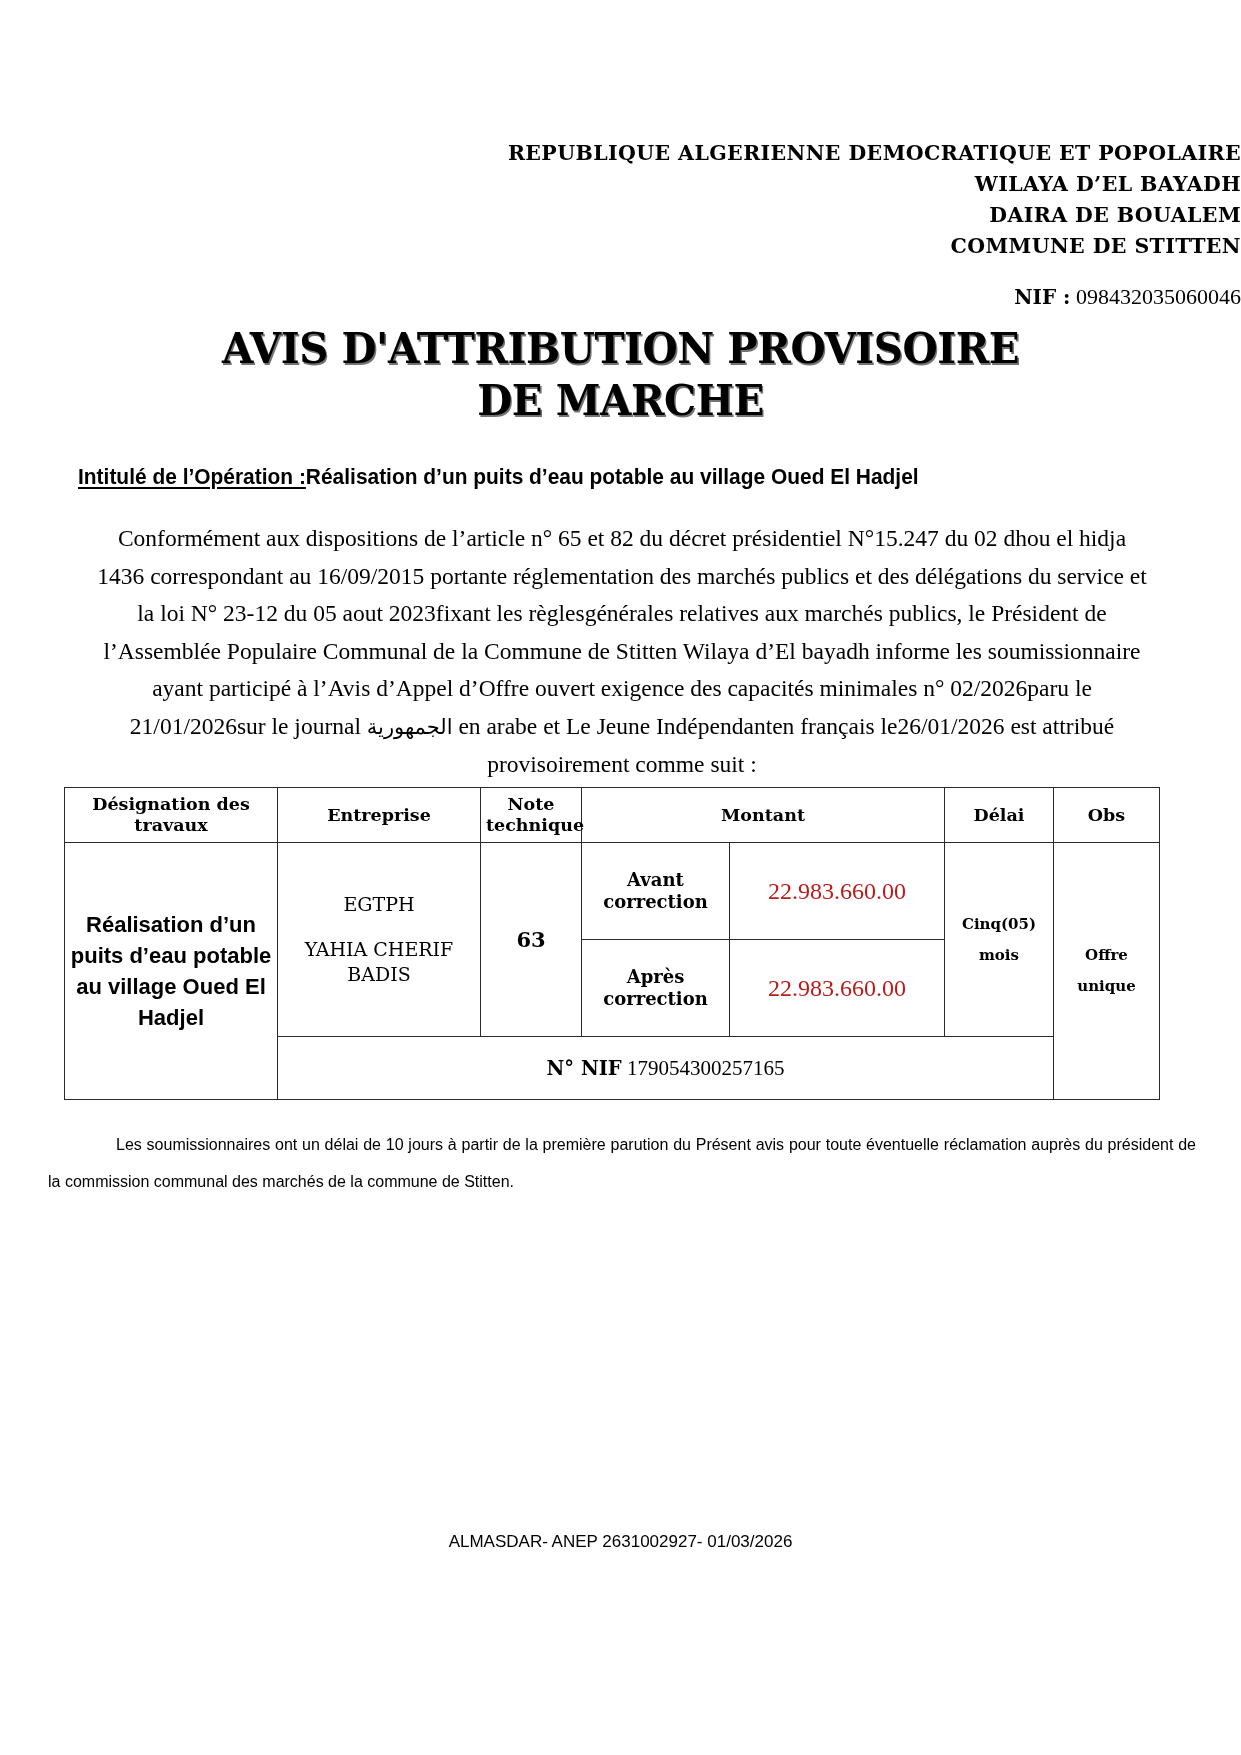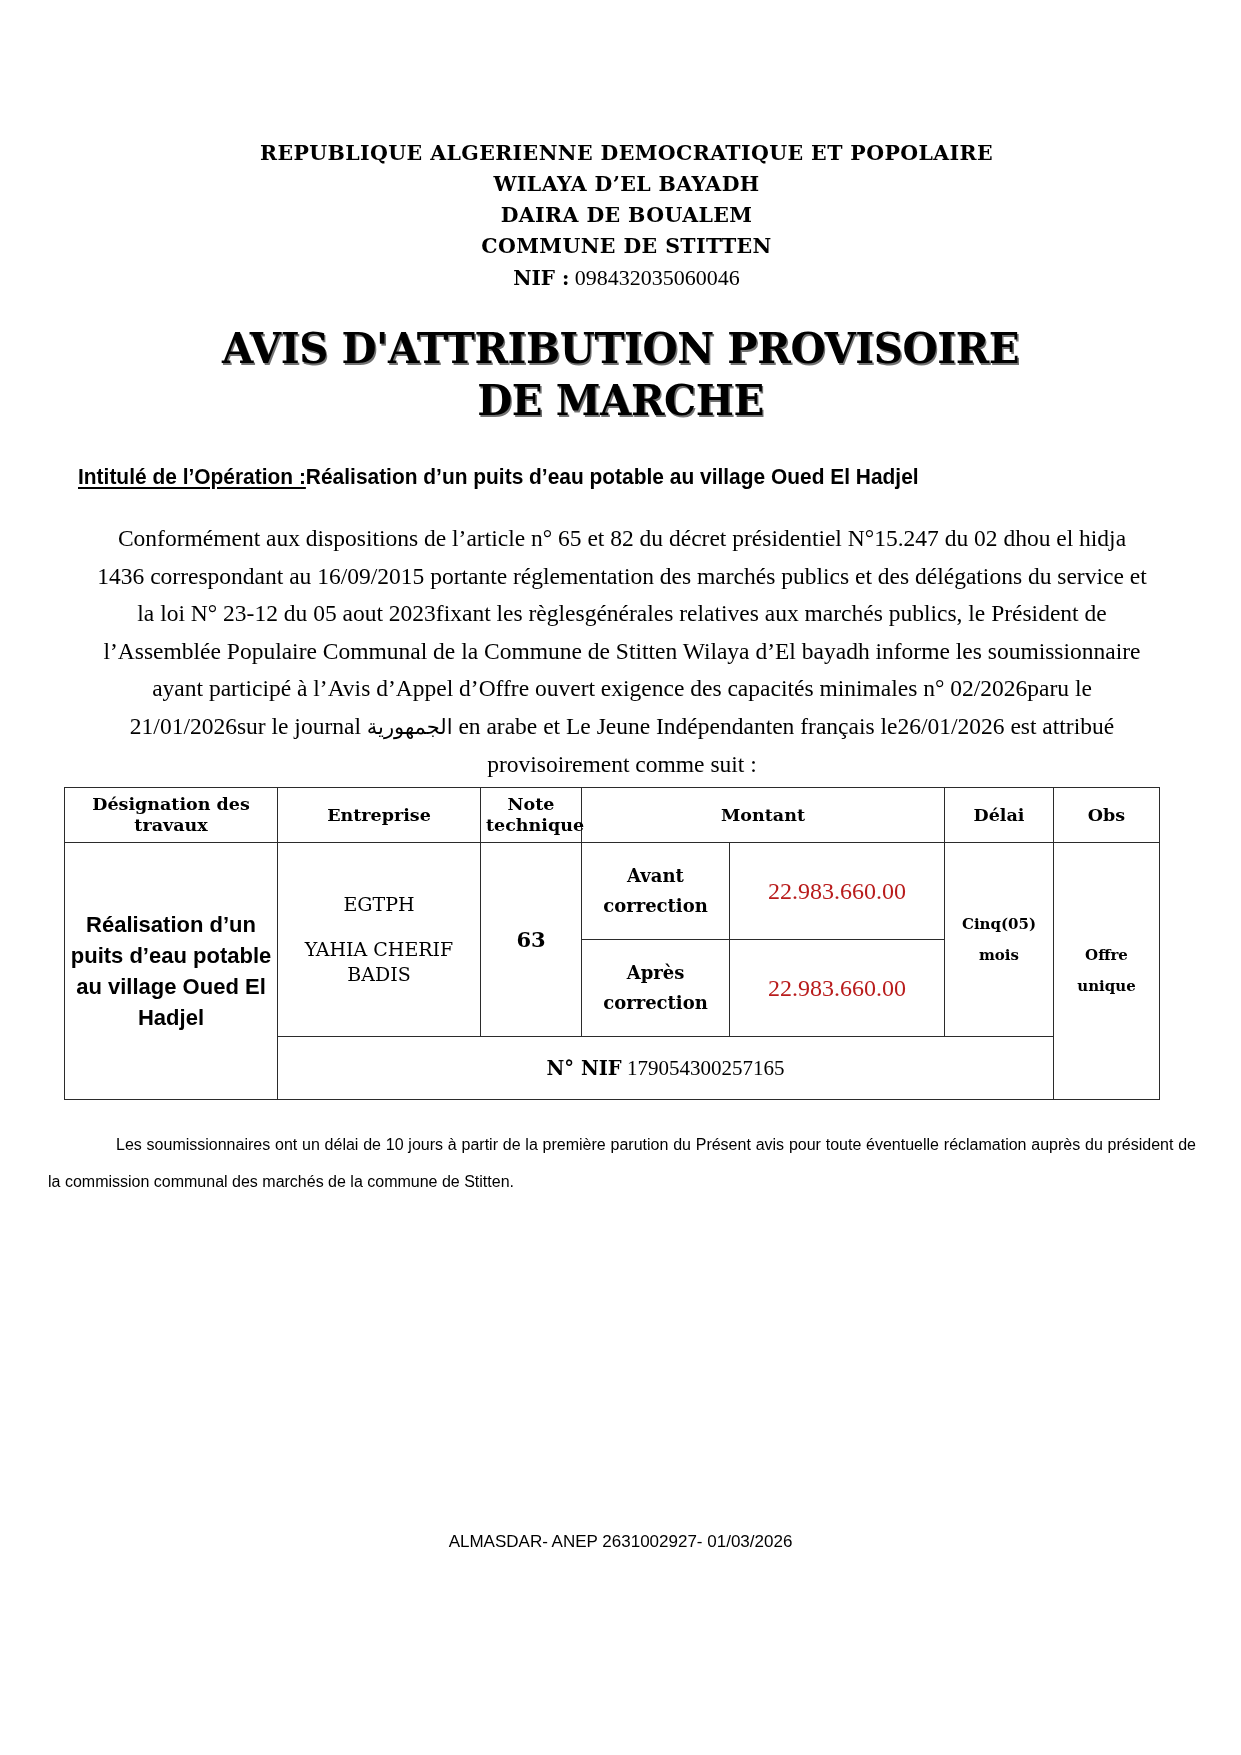--- a/index.html
+++ b/index.html
@@ -18,35 +18,35 @@
     color: #000000;
     overflow: hidden;
   }
 
   
   .letterhead {
     position: absolute;
     top: 138px;
     left: 12px;
     right: 0;
-    text-align: center;
+    text-align: right;
   }
   .letterhead .lh-line {
     font-family: "DejaVu Serif", "Liberation Serif", serif;
     font-weight: bold;
     font-size: 20.5px;
     letter-spacing: 0.4px;
     line-height: 31px;
     white-space: nowrap;
   }
   .letterhead .lh-nif {
     font-family: "Liberation Serif", "DejaVu Serif", serif;
     font-size: 22px;
-    line-height: 30px;
-    margin-top: 1px;
+    line-height: 42px;
+    margin-top: 14px;
   }
   .letterhead .lh-nif b {
     font-family: "DejaVu Serif", "Liberation Serif", serif;
     font-weight: bold;
     font-size: 20px;
   }
 
   
   .doc-title {
     position: absolute;
@@ -140,21 +140,21 @@
   }
   .cell-note {
     font-family: "DejaVu Serif", "Liberation Serif", serif;
     font-weight: bold;
     font-size: 21px;
   }
   .cell-corrlabel {
     font-family: "DejaVu Serif", "Liberation Serif", serif;
     font-weight: bold;
     font-size: 18px;
-    line-height: 30px;
+    line-height: 22px;
     width: 148px;
   }
   .cell-amount {
     font-family: "Liberation Serif", "DejaVu Serif", serif;
     font-size: 24px;
     color: #b91c1c;
   }
   .cell-delai, .cell-obs {
     font-family: "DejaVu Serif", "Liberation Serif", serif;
     font-weight: bold;

